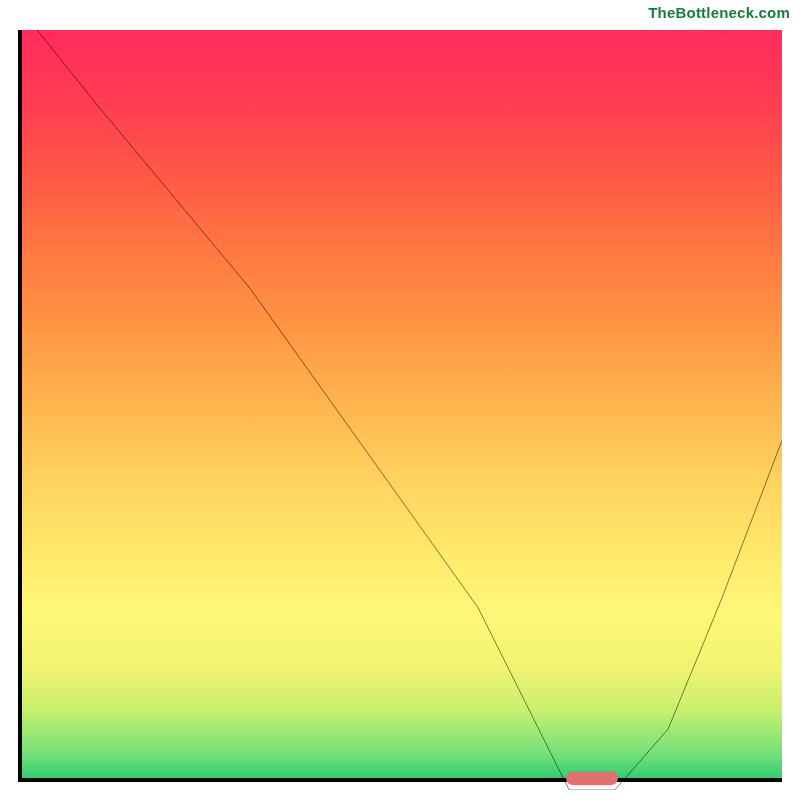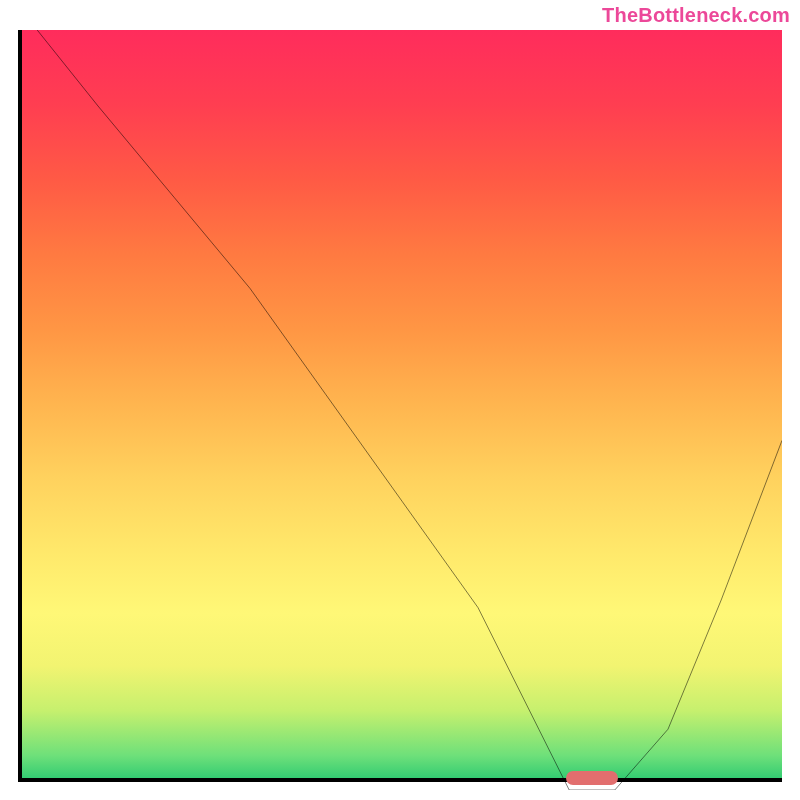--- a/index.html
+++ b/index.html
@@ -1,17 +1,17 @@
 <!DOCTYPE html>
 <html><head>
 <meta charset="utf-8">
 <style>
   * { margin: 0; padding: 0; box-sizing: border-box; }
   body { width: 800px; height: 800px; background: #ffffff; font-family: Arial, sans-serif; position: relative; }
-  .watermark { position: absolute; top: 4px; right: 10px; font-size: 20px; font-weight: bold; color: #ec4899; letter-spacing: 0.2px; text-align: right; }
+  .watermark { position: absolute; top: 4px; right: 10px; font-size: 15px; font-weight: bold; color: #15803d; letter-spacing: 0.2px; text-align: right; }
   .chart-frame {
     position: absolute;
     top: 30px;
     left: 18px;
     width: 764px;
     height: 752px;
     border: 4px solid #000;
     border-top: none;
     border-right: none;
     background: linear-gradient(to top,

